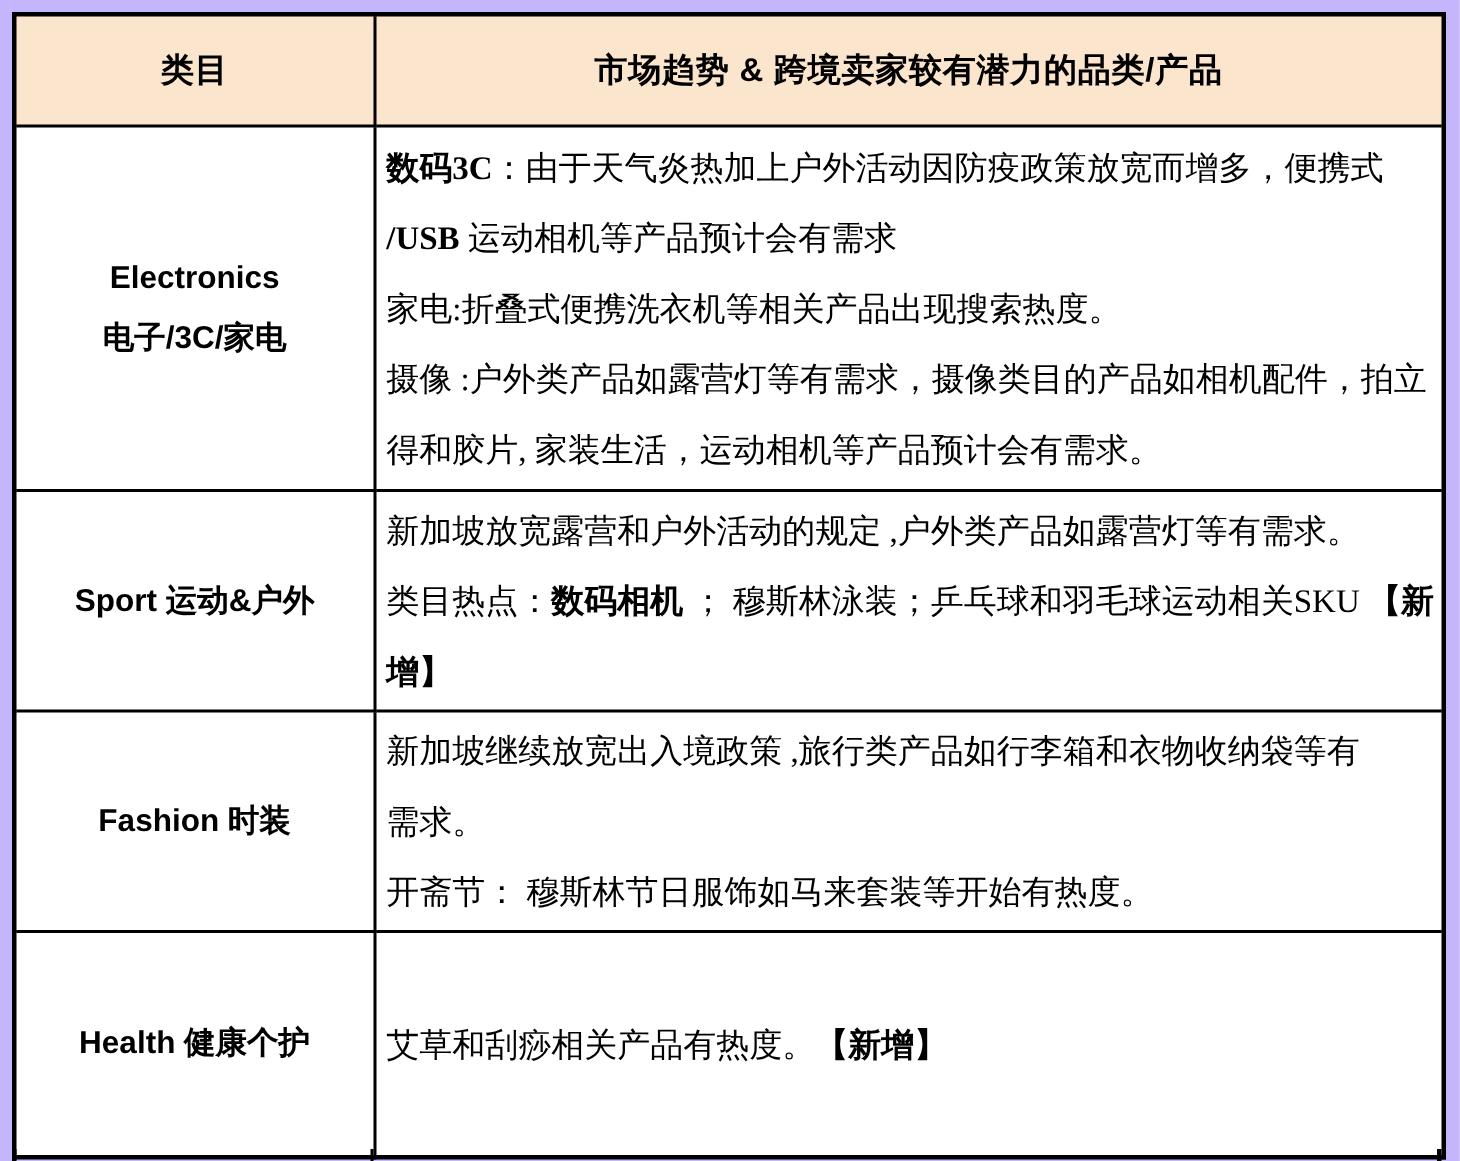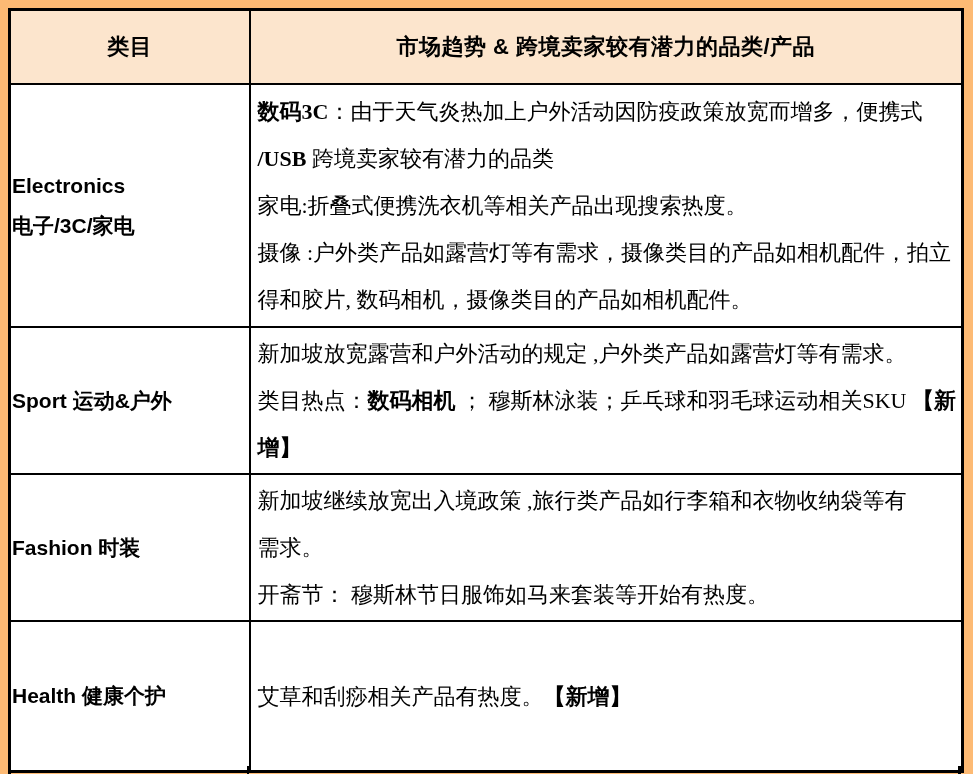--- a/index.html
+++ b/index.html
@@ -1,34 +1,34 @@
 <!DOCTYPE html>
 <html><head>
 <meta charset="utf-8">
 <style>
   html,body{margin:0;padding:0;}
   body{
     width:973px;height:774px;background:#ffffff;
     font-family:"Liberation Sans","DejaVu Sans",sans-serif;
     color:#000;
   }
-  .canvas{position:relative;width:973px;height:774px;overflow:hidden;background:#fdba74;}
+  .canvas{position:relative;width:973px;height:774px;overflow:hidden;background:#c4b5fd;}
   table.trend-table{
     position:absolute;left:8px;top:8px;width:953px;
     border-collapse:collapse;table-layout:fixed;
     border:3px solid #000;
   }
   th,td{border:2px solid #000;}
   th.hdr{
     height:70px;font-size:22px;font-weight:bold;
     text-align:center;vertical-align:middle;
     letter-spacing:0.5px;
   }
   td.cat-cell{
-    text-align:left;vertical-align:middle;
+    text-align:center;vertical-align:middle;
     font-weight:bold;font-size:21px;line-height:40px;
     background:#fff;
   }
   td.trend-cell{
     vertical-align:middle;background:#fff;
     font-size:22px;line-height:47px;
     padding:2px 2px 2px 7px;
     font-family:Liberation Serif, serif;
   }
   .trend-line{white-space:nowrap;overflow:visible;height:47px;}
@@ -62,24 +62,24 @@
       </tr>
     </thead>
     <tbody>
         <tr>
           <td class="cat-cell">
             <div class="cat-line">Electronics</div>
             <div class="cat-line">电子/3C/家电</div>
           </td>
           <td class="trend-cell">
             <div class="trend-line"><span class="b">数码3C</span><span>：由于天气炎热加上户外活动因防疫政策放宽而增多，便携式</span></div>
-            <div class="trend-line"><span class="b">/USB</span><span> 跨境卖家较有潜力的品类</span></div>
+            <div class="trend-line"><span class="b">/USB</span><span> 运动相机等产品预计会有需求</span></div>
             <div class="trend-line"><span>家电:折叠式便携洗衣机等相关产品出现搜索热度。</span></div>
             <div class="trend-line"><span>摄像 :户外类产品如露营灯等有需求，摄像类目的产品如相机配件，拍立</span></div>
-            <div class="trend-line"><span>得和胶片, 数码相机，摄像类目的产品如相机配件。</span></div>
+            <div class="trend-line"><span>得和胶片, 家装生活，运动相机等产品预计会有需求。</span></div>
           </td>
         </tr>
         <tr>
           <td class="cat-cell">
             <div class="cat-line">Sport 运动&amp;户外</div>
           </td>
           <td class="trend-cell">
             <div class="trend-line"><span>新加坡放宽露营和户外活动的规定 ,户外类产品如露营灯等有需求。</span></div>
             <div class="trend-line"><span>类目热点：</span><span class="b">数码相机</span><span> ； 穆斯林泳装；乒乓球和羽毛球运动相关SKU </span><span class="b">【新</span></div>
             <div class="trend-line"><span class="b">增】</span></div>

